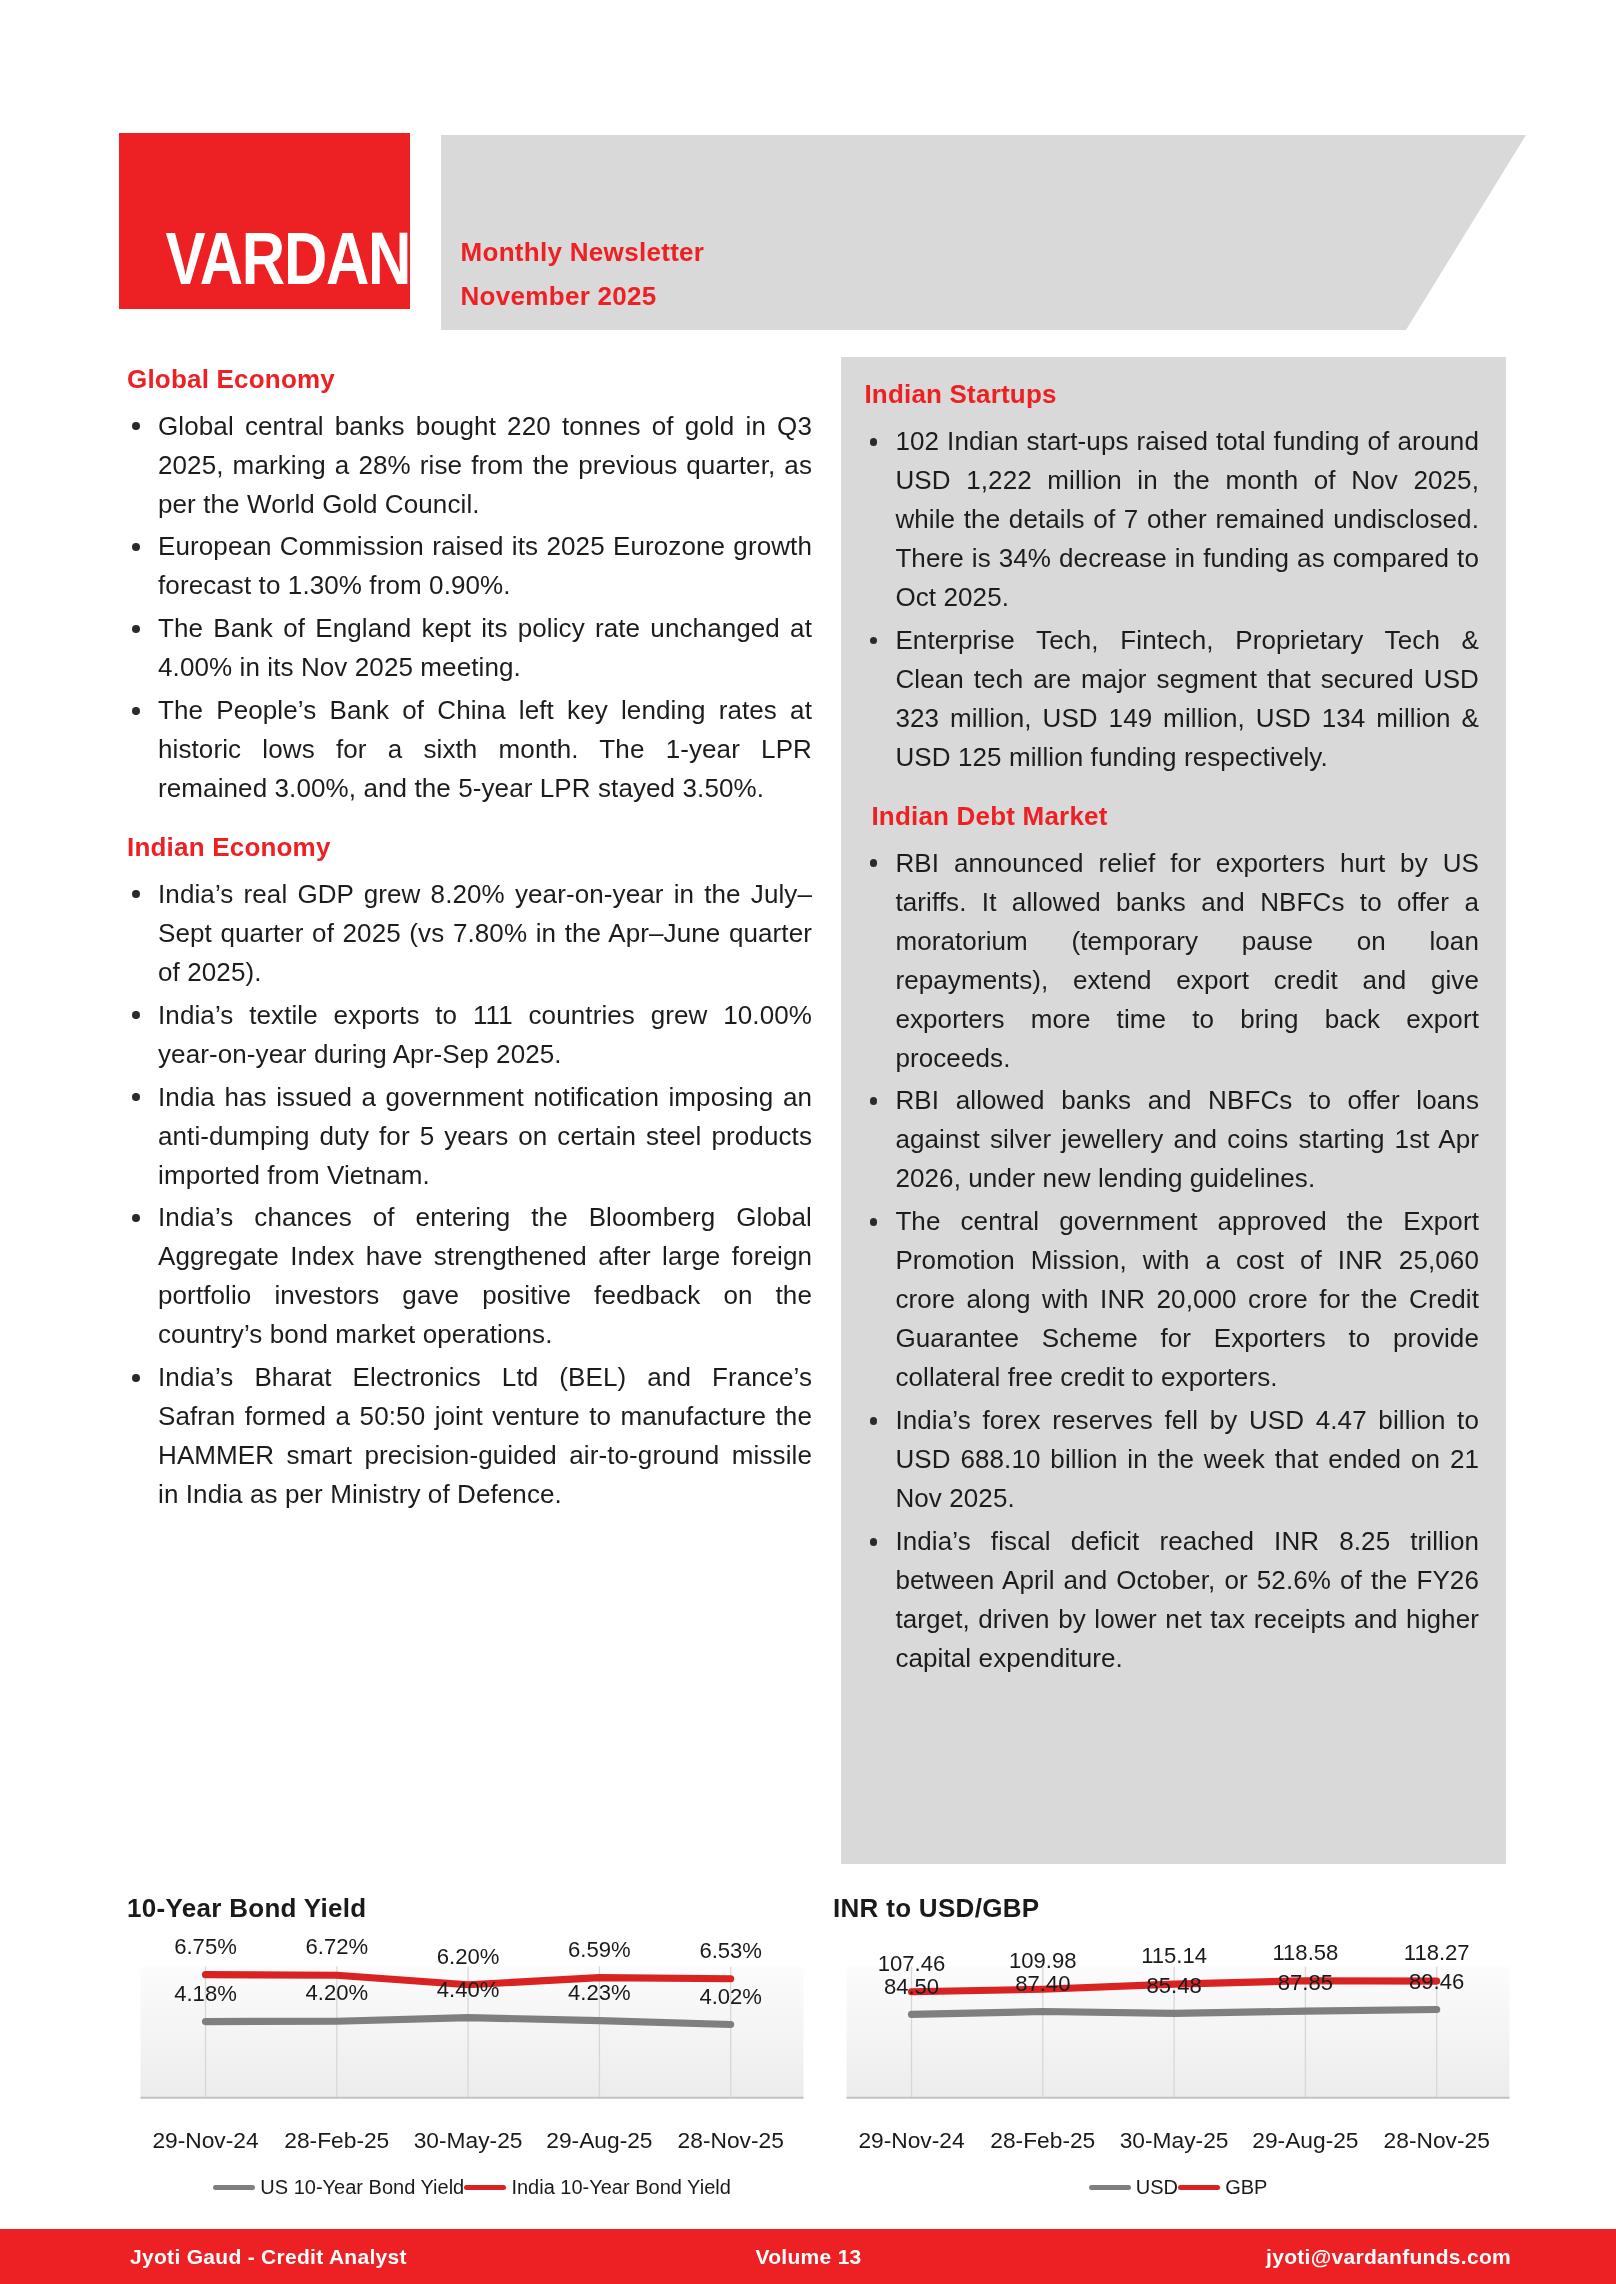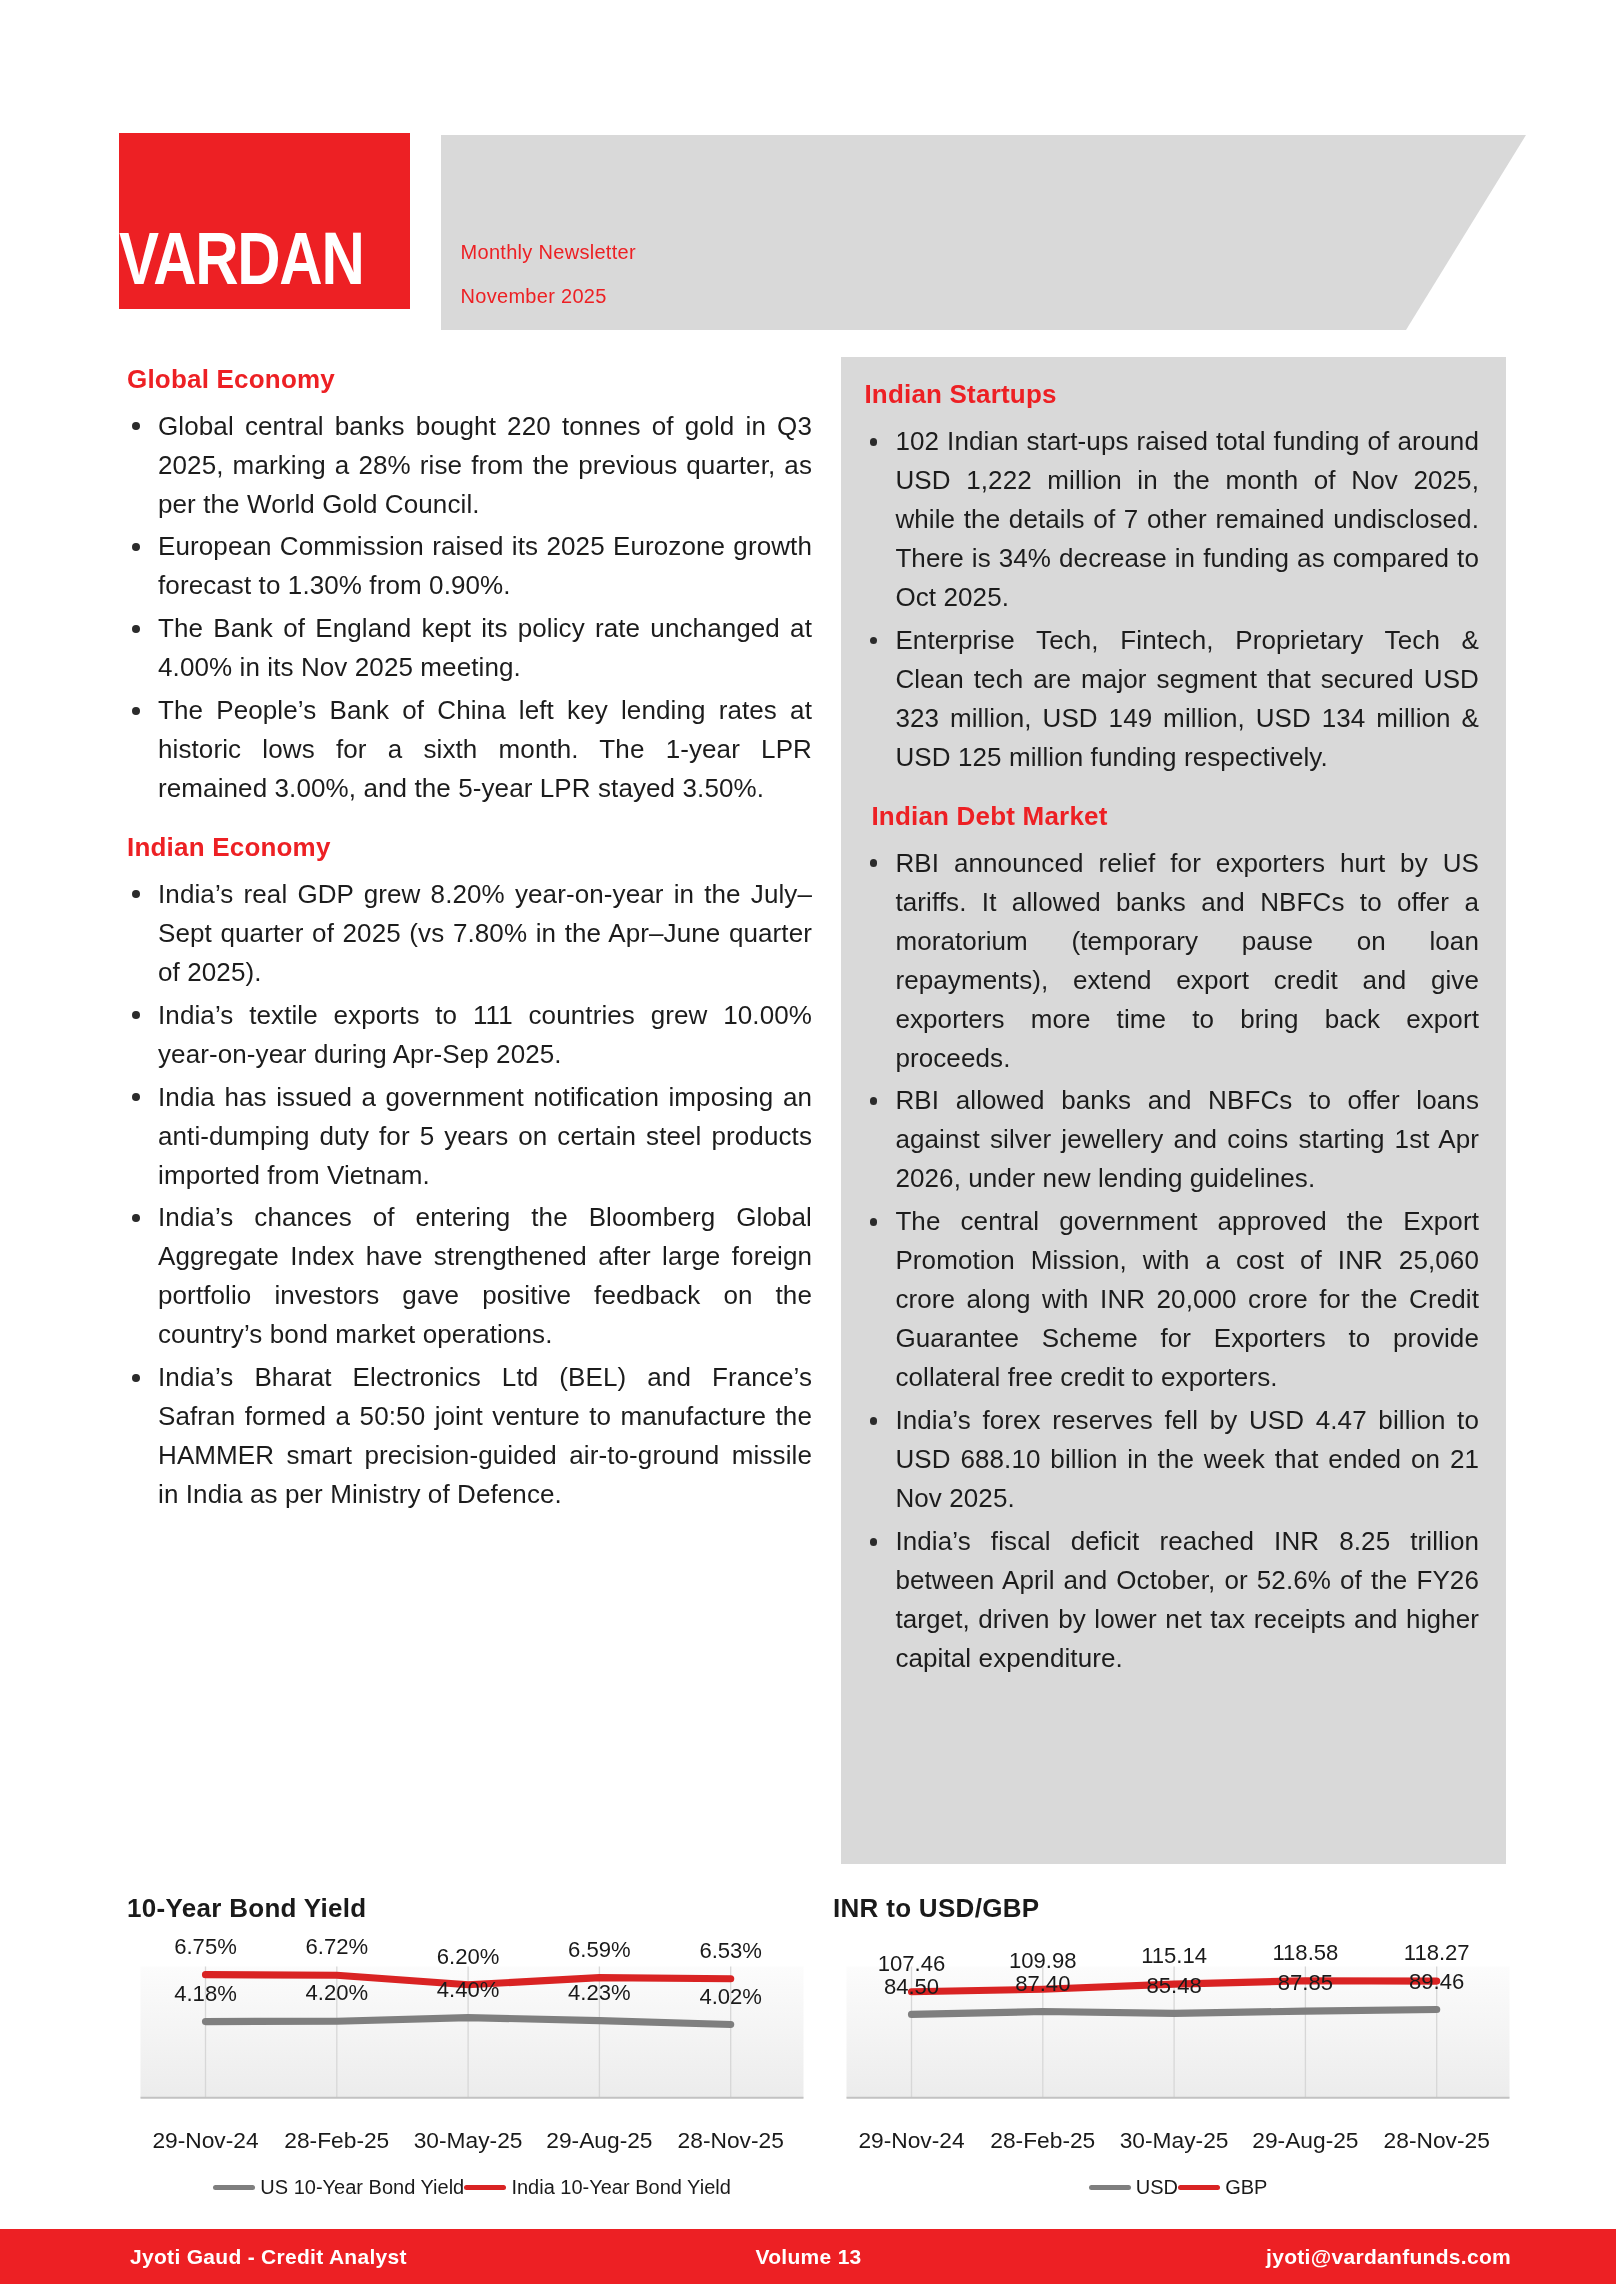--- a/index.html
+++ b/index.html
@@ -15,21 +15,21 @@
   }
 
   
   .logo-box {
     position: absolute;
     left: 119px; top: 133px;
     width: 291px; height: 176px;
     background: var(--accent, #ed2024);
     display: flex;
     align-items: flex-end;
-    justify-content: flex-start;
+    justify-content: flex-end;
     padding-bottom: 13px;
   }
   .logo-text {
     color: #ffffff;
     font-size: 60px;
     font-weight: 700;
     letter-spacing: -1.3px;
     line-height: 1;
     transform: scaleY(1.25);
     transform-origin: center bottom;
@@ -38,22 +38,22 @@
   .banner {
     position: absolute;
     left: 441px; top: 135px;
     width: 1085px; height: 195px;
     background: var(--panel, #d9d9d9);
     clip-path: polygon(0 0, 100% 0, calc(100% - 120px) 100%, 0 100%);
     padding: 95px 0 0 19.5px;
   }
   .banner-line {
     color: var(--accent, #ed2024);
-    font-size: 20px;
-    font-weight: 400;
+    font-size: 26px;
+    font-weight: 700;
     line-height: 44px;
     letter-spacing: 0.3px;
   }
 
   
   .col-left {
     position: absolute;
     left: 127px; top: 357px;
     width: 685px;
   }

